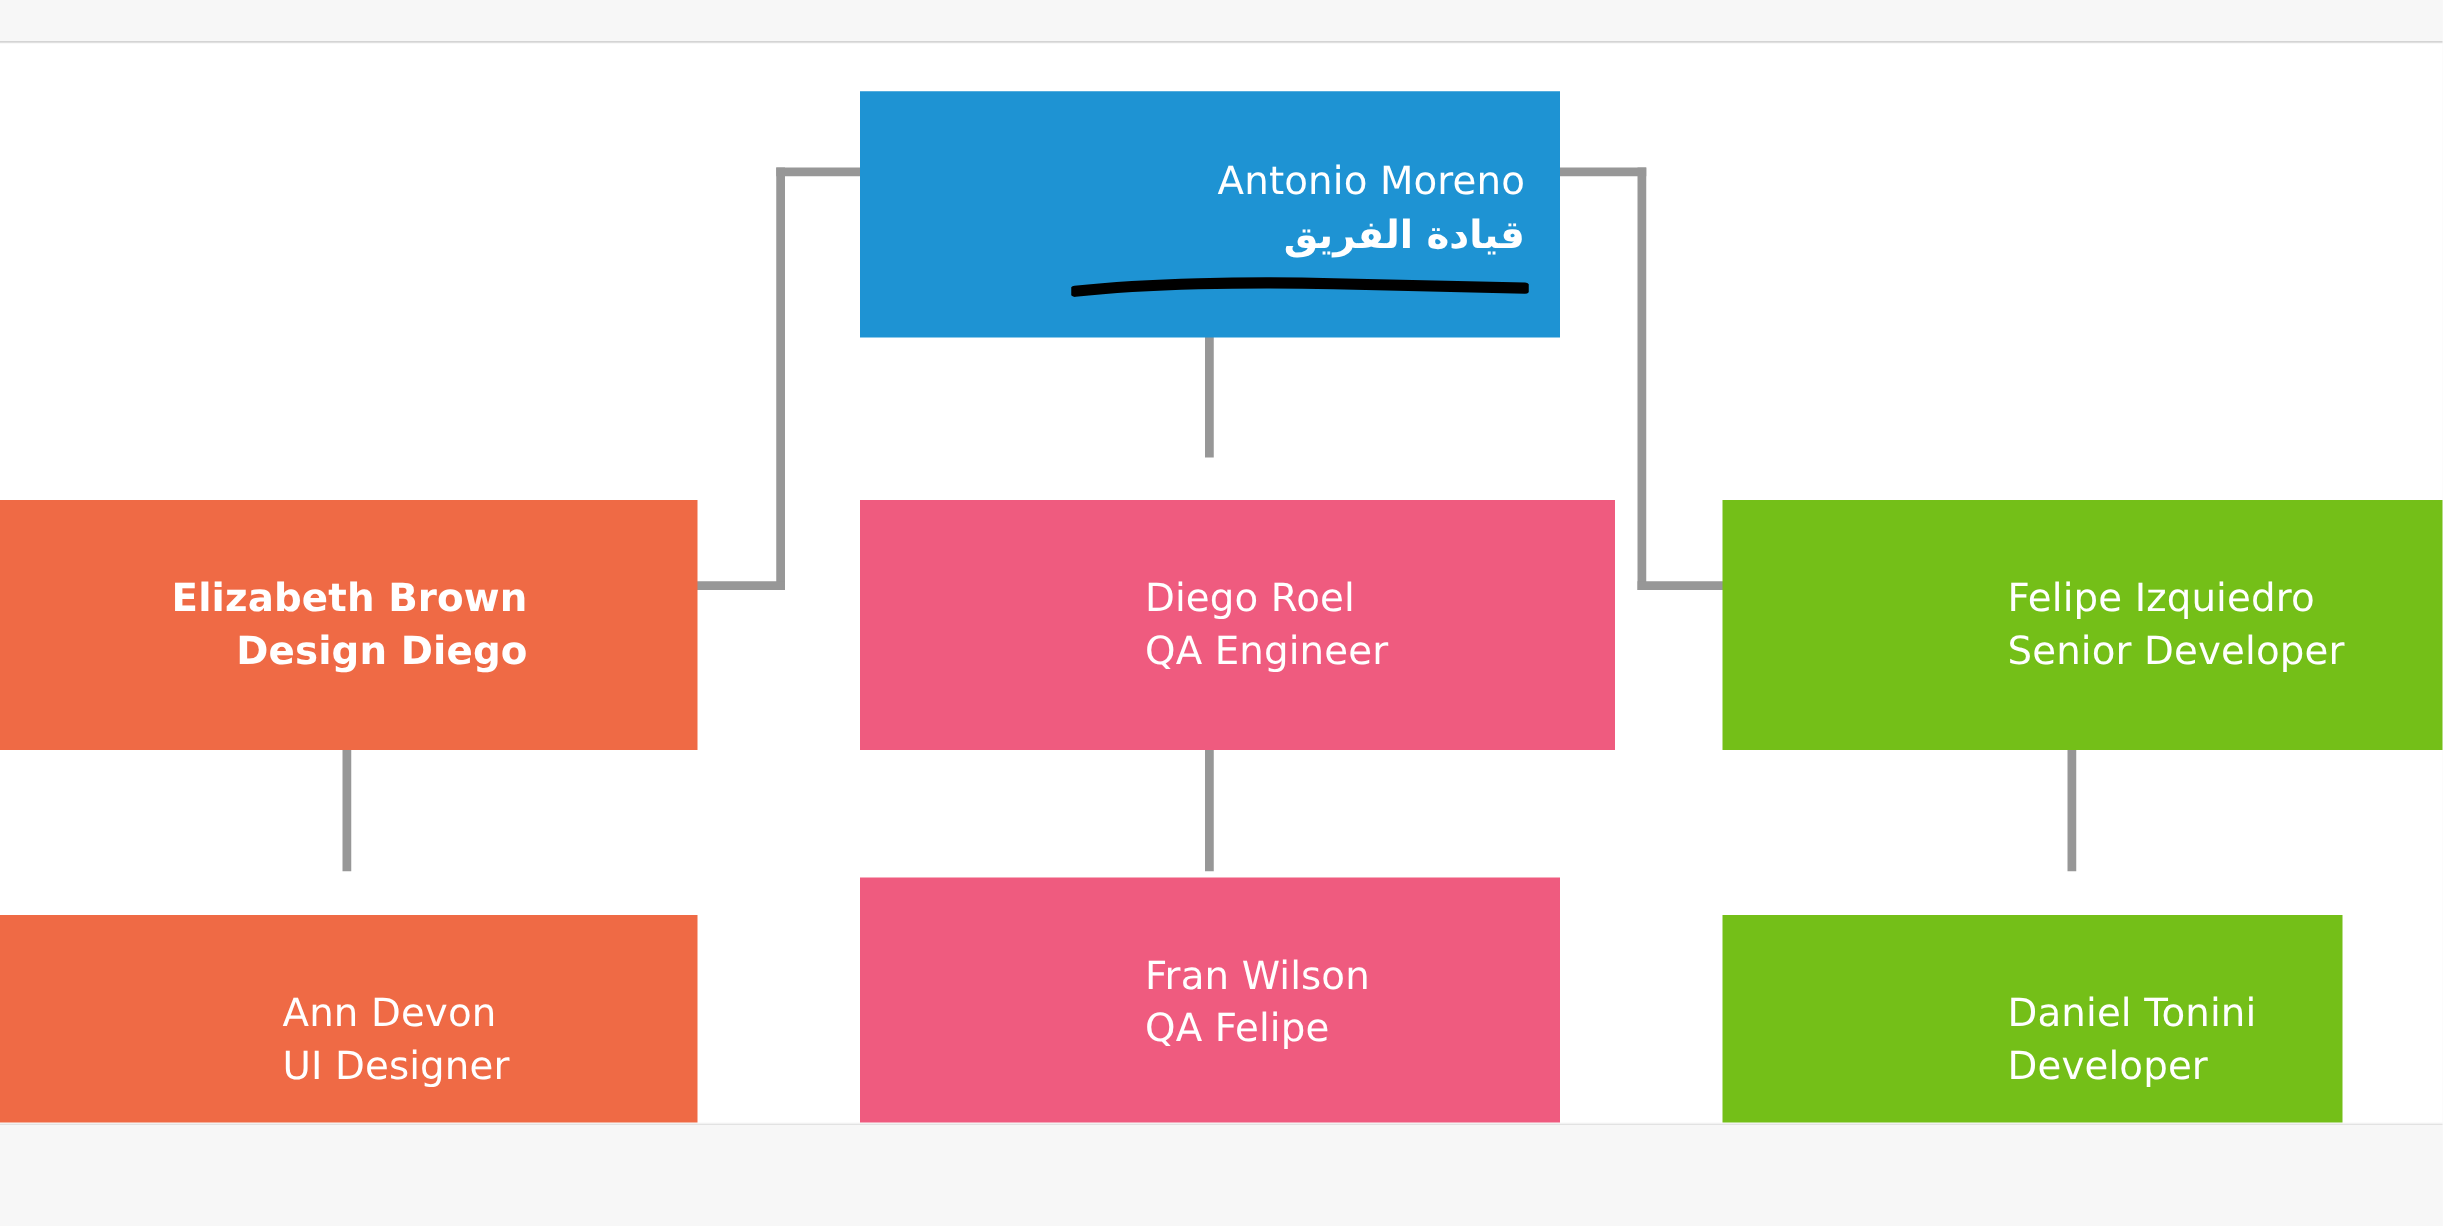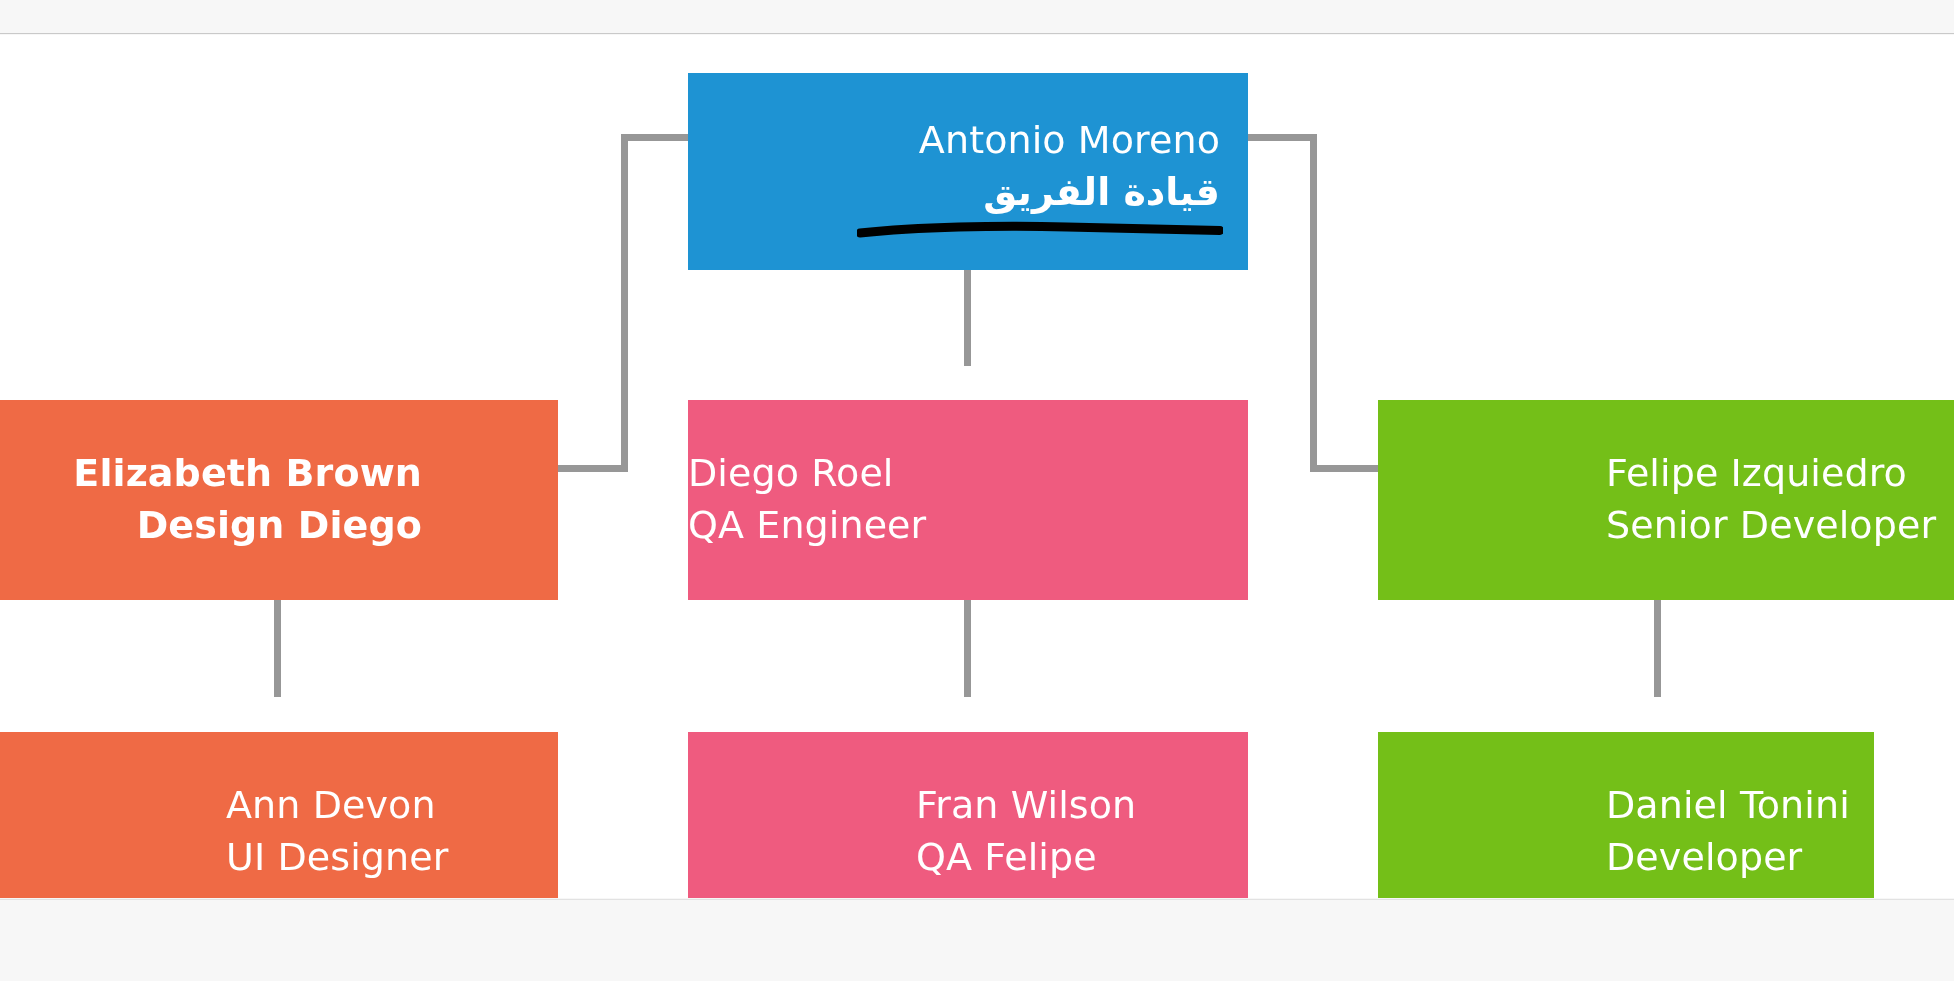--- a/index.html
+++ b/index.html
@@ -61,21 +61,21 @@
   }
 
   
   .node {
     position: absolute;
     box-sizing: border-box;
     display: flex;
     flex-direction: column;
     justify-content: center;
     color: #ffffff;
-    font-size: 38px;
+    font-size: 31px;
     line-height: 1.36;
     font-weight: 400;
     letter-spacing: 0.1px;
     white-space: nowrap;
   }
   .node .line { display: block; }
 
   
   .node-root {
     left: 688px;
@@ -112,24 +112,25 @@
     height: 200px;
     background: #ef6a45;
     align-items: flex-end;
     padding-right: 136px;
   }
   .node-liz .line { text-align: left; font-weight: bold; }
 
   .node-diego {
     left: 688px;
     top: 365px;
-    width: 560px;
+    width: 604px;
     height: 200px;
     background: #ef5b7f;
     align-items: flex-start;
+    padding-left: 228px;
   }
 
   .node-felipe {
     left: 1378px;
     top: 365px;
     width: 611px;
     height: 200px;
     background: #74bf18;
     align-items: flex-start;
     padding-left: 228px;
@@ -141,21 +142,21 @@
     top: 697px;
     width: 560px;
     height: 200px;
     background: #ef6a45;
     align-items: flex-start;
     padding-left: 228px;
   }
 
   .node-fran {
     left: 688px;
-    top: 697px;
+    top: 667px;
     width: 560px;
     height: 200px;
     background: #ef5b7f;
     align-items: flex-start;
     padding-left: 228px;
   }
 
   .node-daniel {
     left: 1378px;
     top: 697px;

